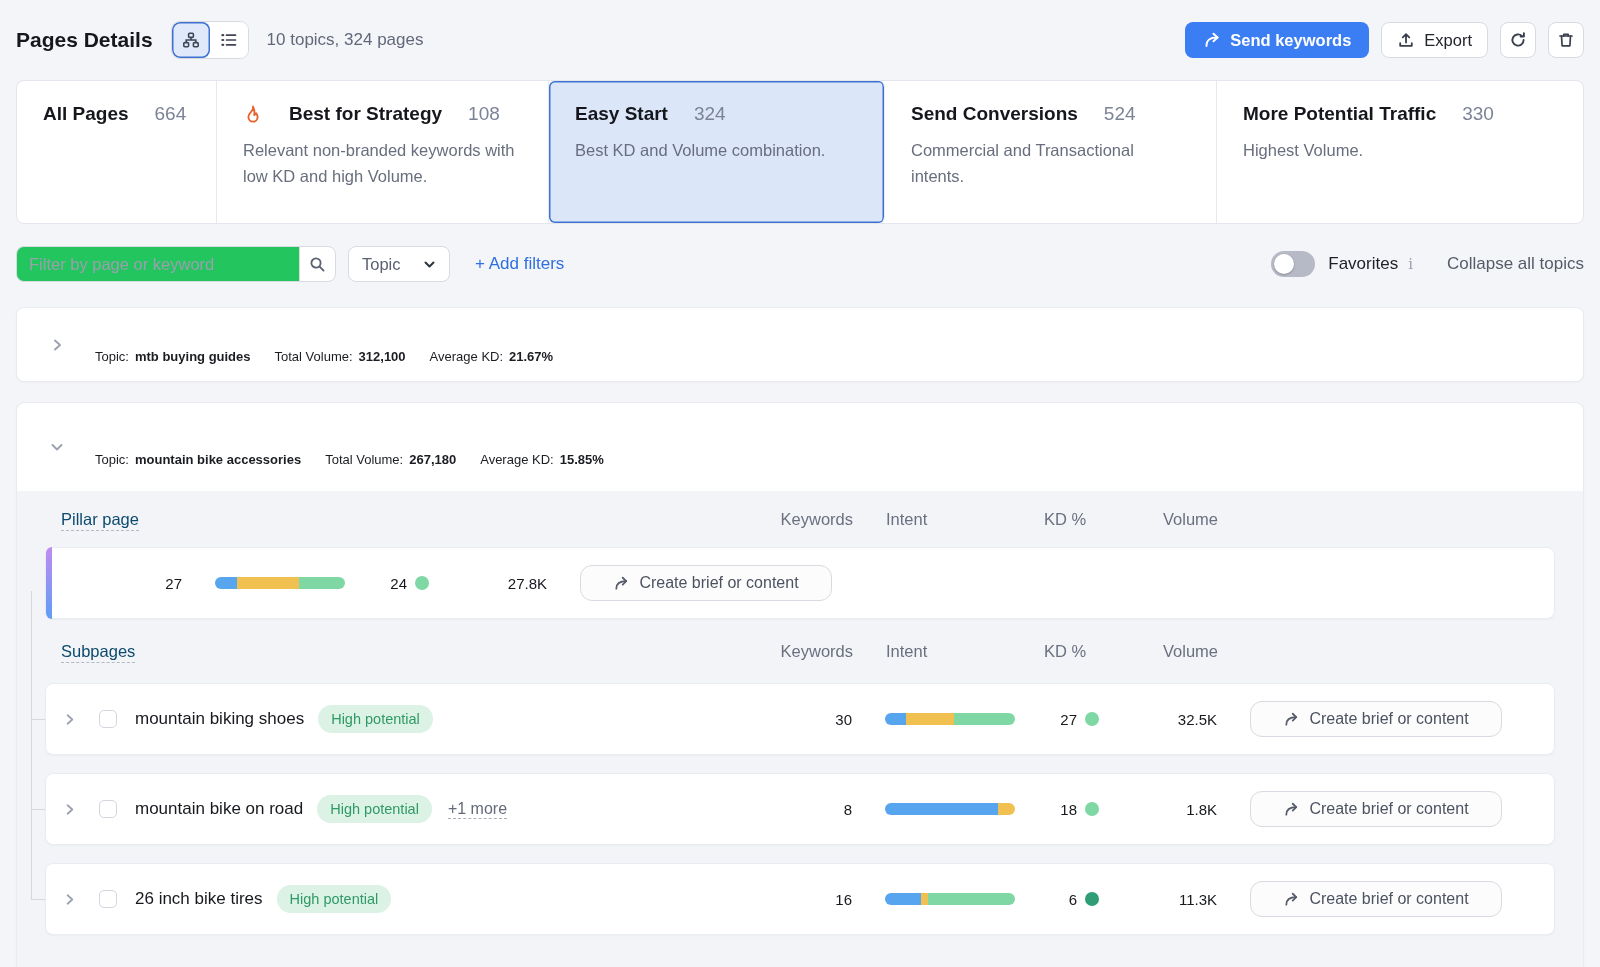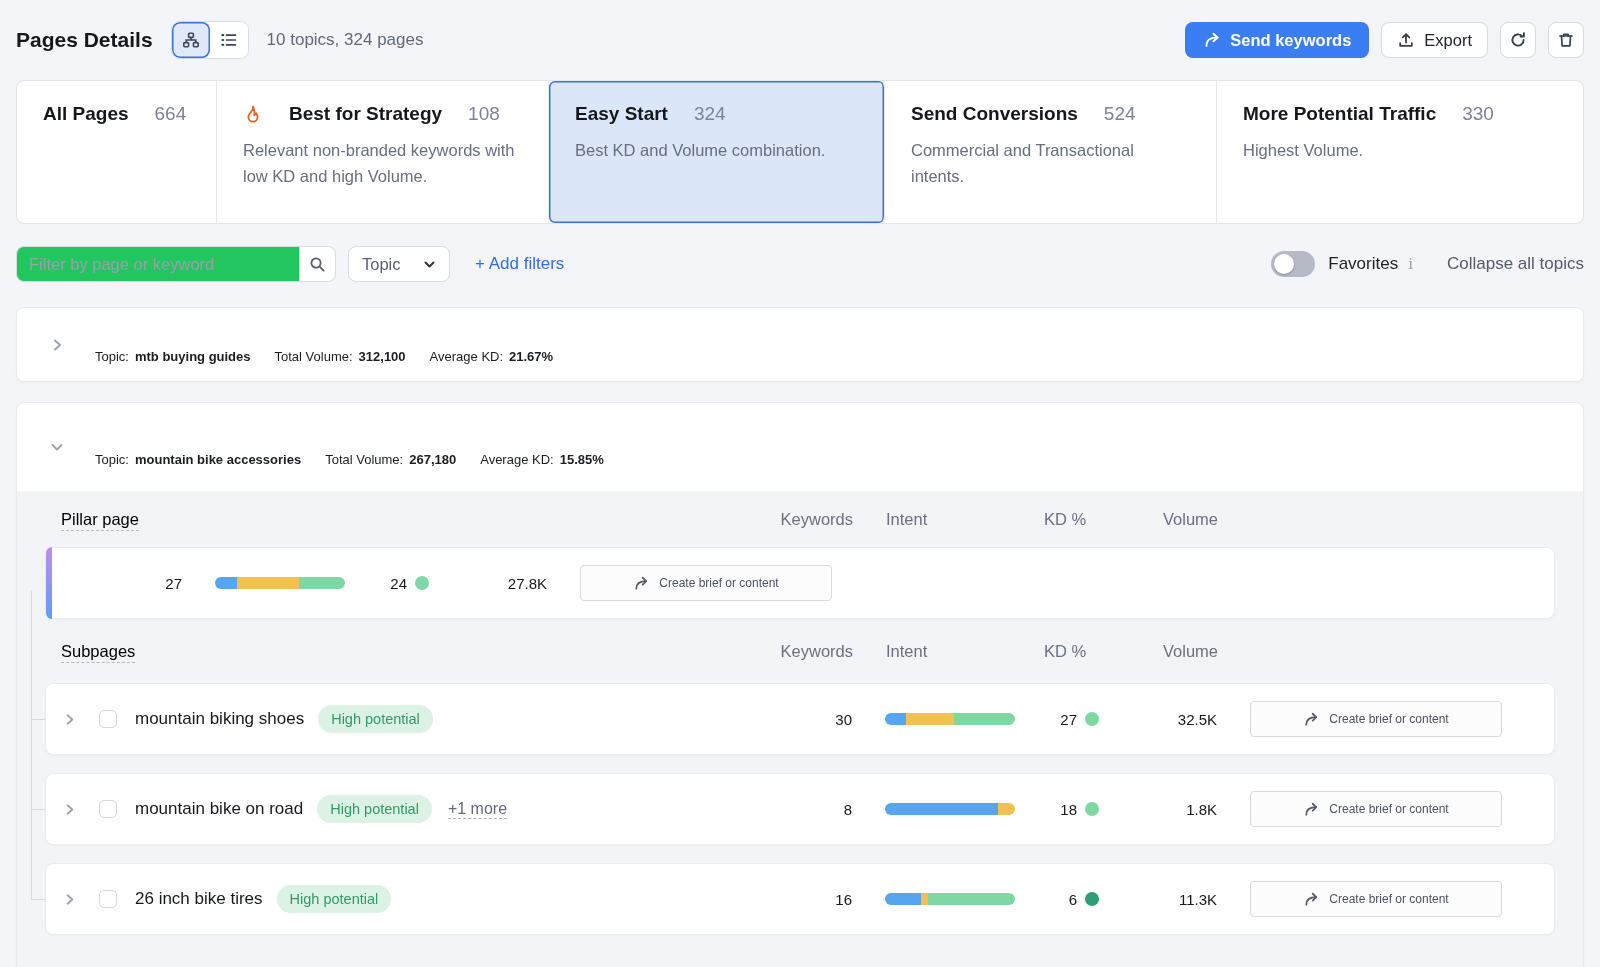--- a/index.html
+++ b/index.html
@@ -66,21 +66,21 @@
   .topic-text { display:flex; align-items:baseline; font-size:13px; color:#1b1d22;margin-top:24px; }
   .topic-text .lbl { font-weight:400; }
   .topic-text .val { font-weight:700; margin-left:6px; }
   .topic-text .grp { margin-left:24px; }
 
   
   .topic-body { position:relative; padding:0 28px 40px 28px; background:#f3f4f8; }
   .sec-head { display:flex; align-items:center; padding:0 52px 0 16px; height:56px; }
   .sec-head.second { height:64px; }
   .sec-label-wrap { flex:1; }
-  .sec-label { font-size:16.5px; color:#000000; border-bottom:1px dashed #b4b9c3; padding-bottom:2px; cursor:help; }
+  .sec-label { font-size:16.5px; color:#0c4a6e; border-bottom:1px dashed #b4b9c3; padding-bottom:2px; cursor:help; }
   .hcol { font-size:16.5px; color:#6a7080; }
 
   .c-kw { width:120px; text-align:right; flex:none; }
   .c-intent { width:130px; margin-left:33px; flex:none; }
   .c-kd { width:70px; margin-left:14px; flex:none; display:flex; align-items:center; justify-content:flex-end; gap:8px; }
   .c-kd.h { justify-content:center; }
   .c-vol { width:110px; margin-left:8px; text-align:right; flex:none; }
   .c-vol.h { text-align:right; }
   .c-btn { width:252px; margin-left:33px; flex:none; display:flex; }
 
@@ -90,21 +90,21 @@
   .c-title { flex:1; display:flex; align-items:center; min-width:0; }
   .row-chevron { margin-right:22px; cursor:pointer; }
   .checkbox { width:18px; height:18px; border:1.5px solid #d3d7df; border-radius:5px; background:#fff; margin-right:18px; cursor:pointer; flex:none; }
   .row-name { font-size:17px; color:#17191e; white-space:nowrap; }
   .badge { margin-left:14px; height:28px; display:inline-flex; align-items:center; padding:0 13px; border-radius:14px; background:#dbf2e5; color:#2f9a66; font-size:14.5px; white-space:nowrap; }
   .more-link { margin-left:16px; font-size:16px; color:#646a79; border-bottom:1px dashed #a9aeb9; cursor:pointer; white-space:nowrap; }
   .num { font-size:15px; color:#17191e; }
   .intent-bar { height:12px; width:130px; border-radius:6px; overflow:hidden; display:flex; }
   .seg { height:100%; flex:none; }
   .kd-dot { width:14px; height:14px; border-radius:50%; flex:none; }
-  .create-btn { height:36px; width:252px; border:1px solid #d7dae1; border-radius:4px; background:#fcfcfd; display:flex; align-items:center; justify-content:center; gap:9px; font-size:12px; color:#4c5260; cursor:pointer; }
+  .create-btn { height:36px; width:252px; border:1px solid #d7dae1; border-radius:12px; background:#fcfcfd; display:flex; align-items:center; justify-content:center; gap:9px; font-size:16px; color:#4c5260; cursor:pointer; }
 
   .connector-v { position:absolute; left:14px; width:1px; background:#d5d8df; }
   .connector-h { position:absolute; left:14px; width:14px; height:1px; background:#d5d8df; }
 </style>
 </head>
 <body>
 
 <div class="top">
   <div class="page-title">Pages Details</div>
 

